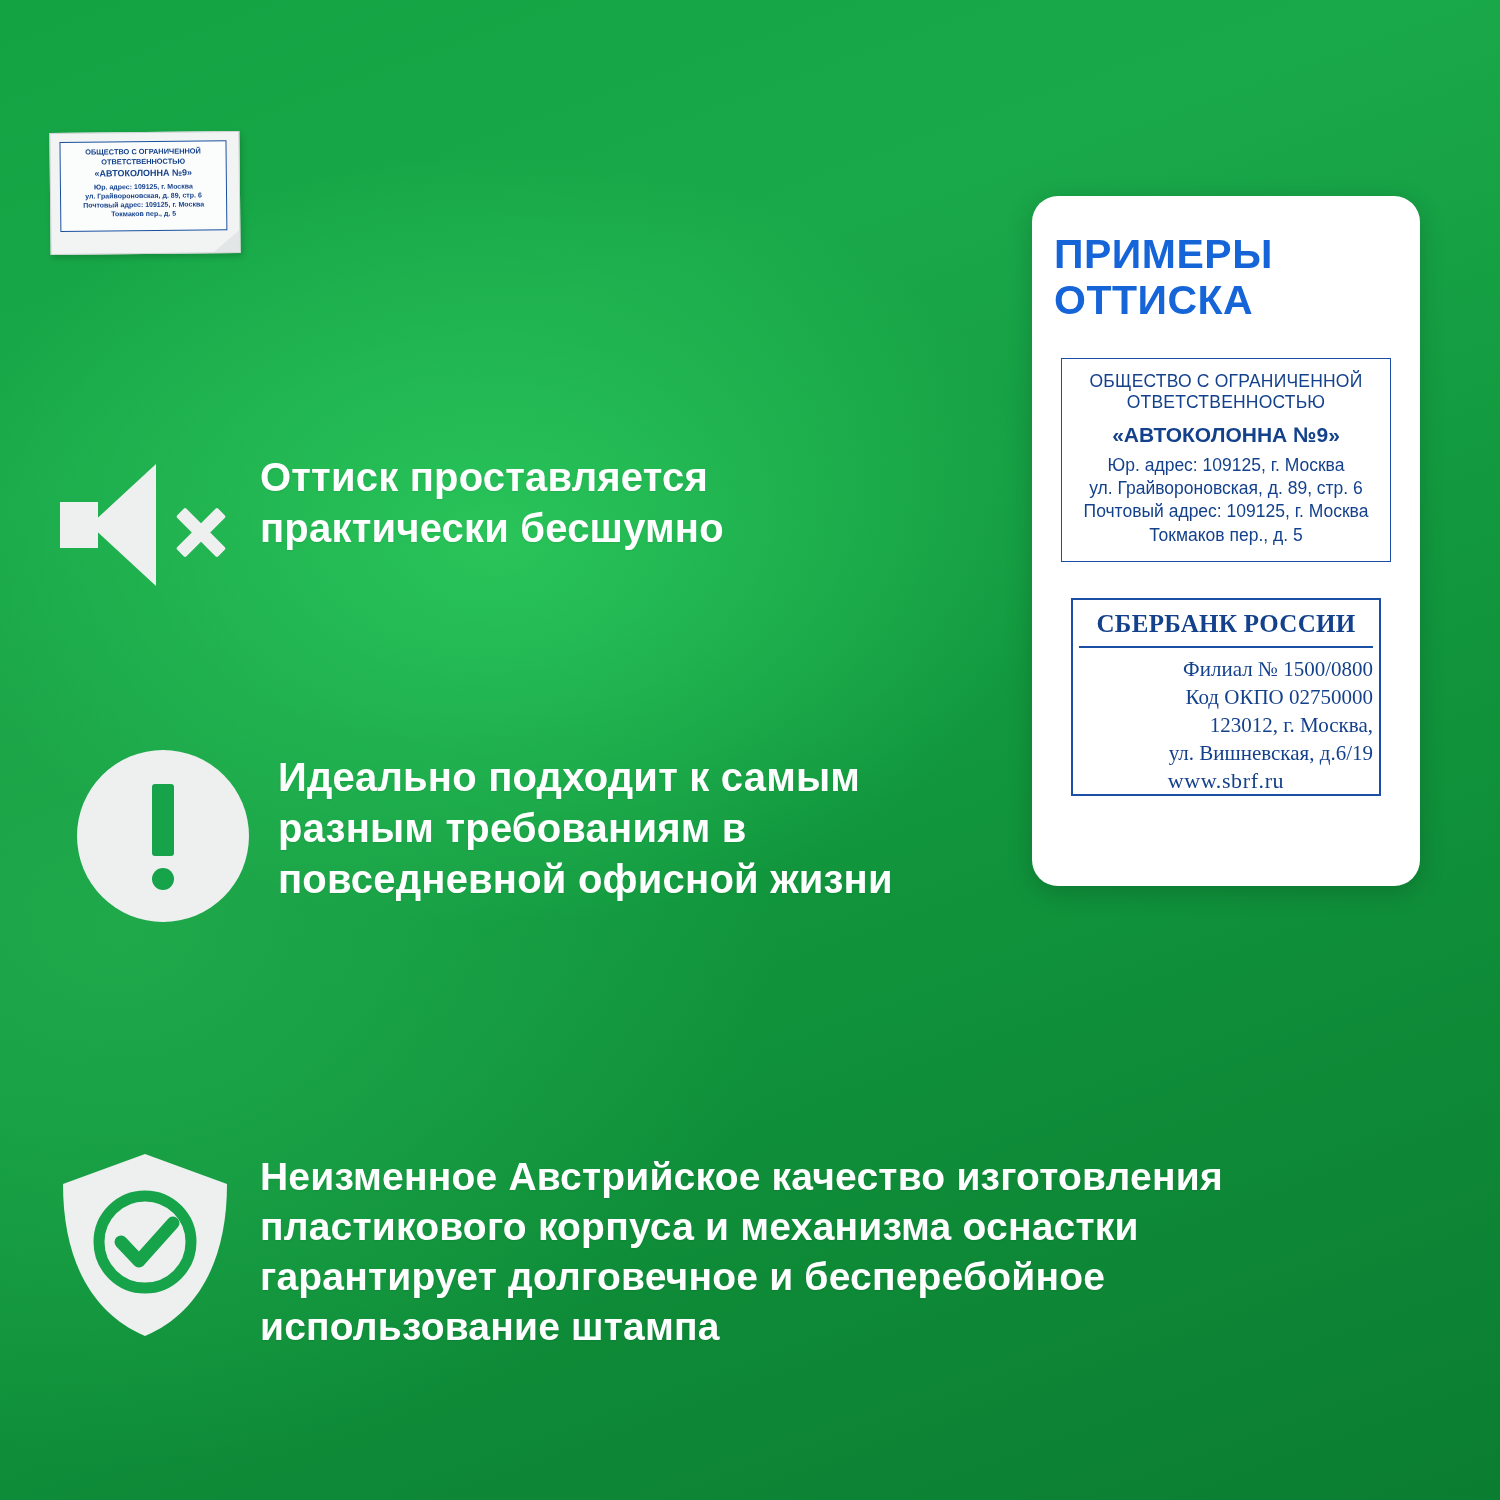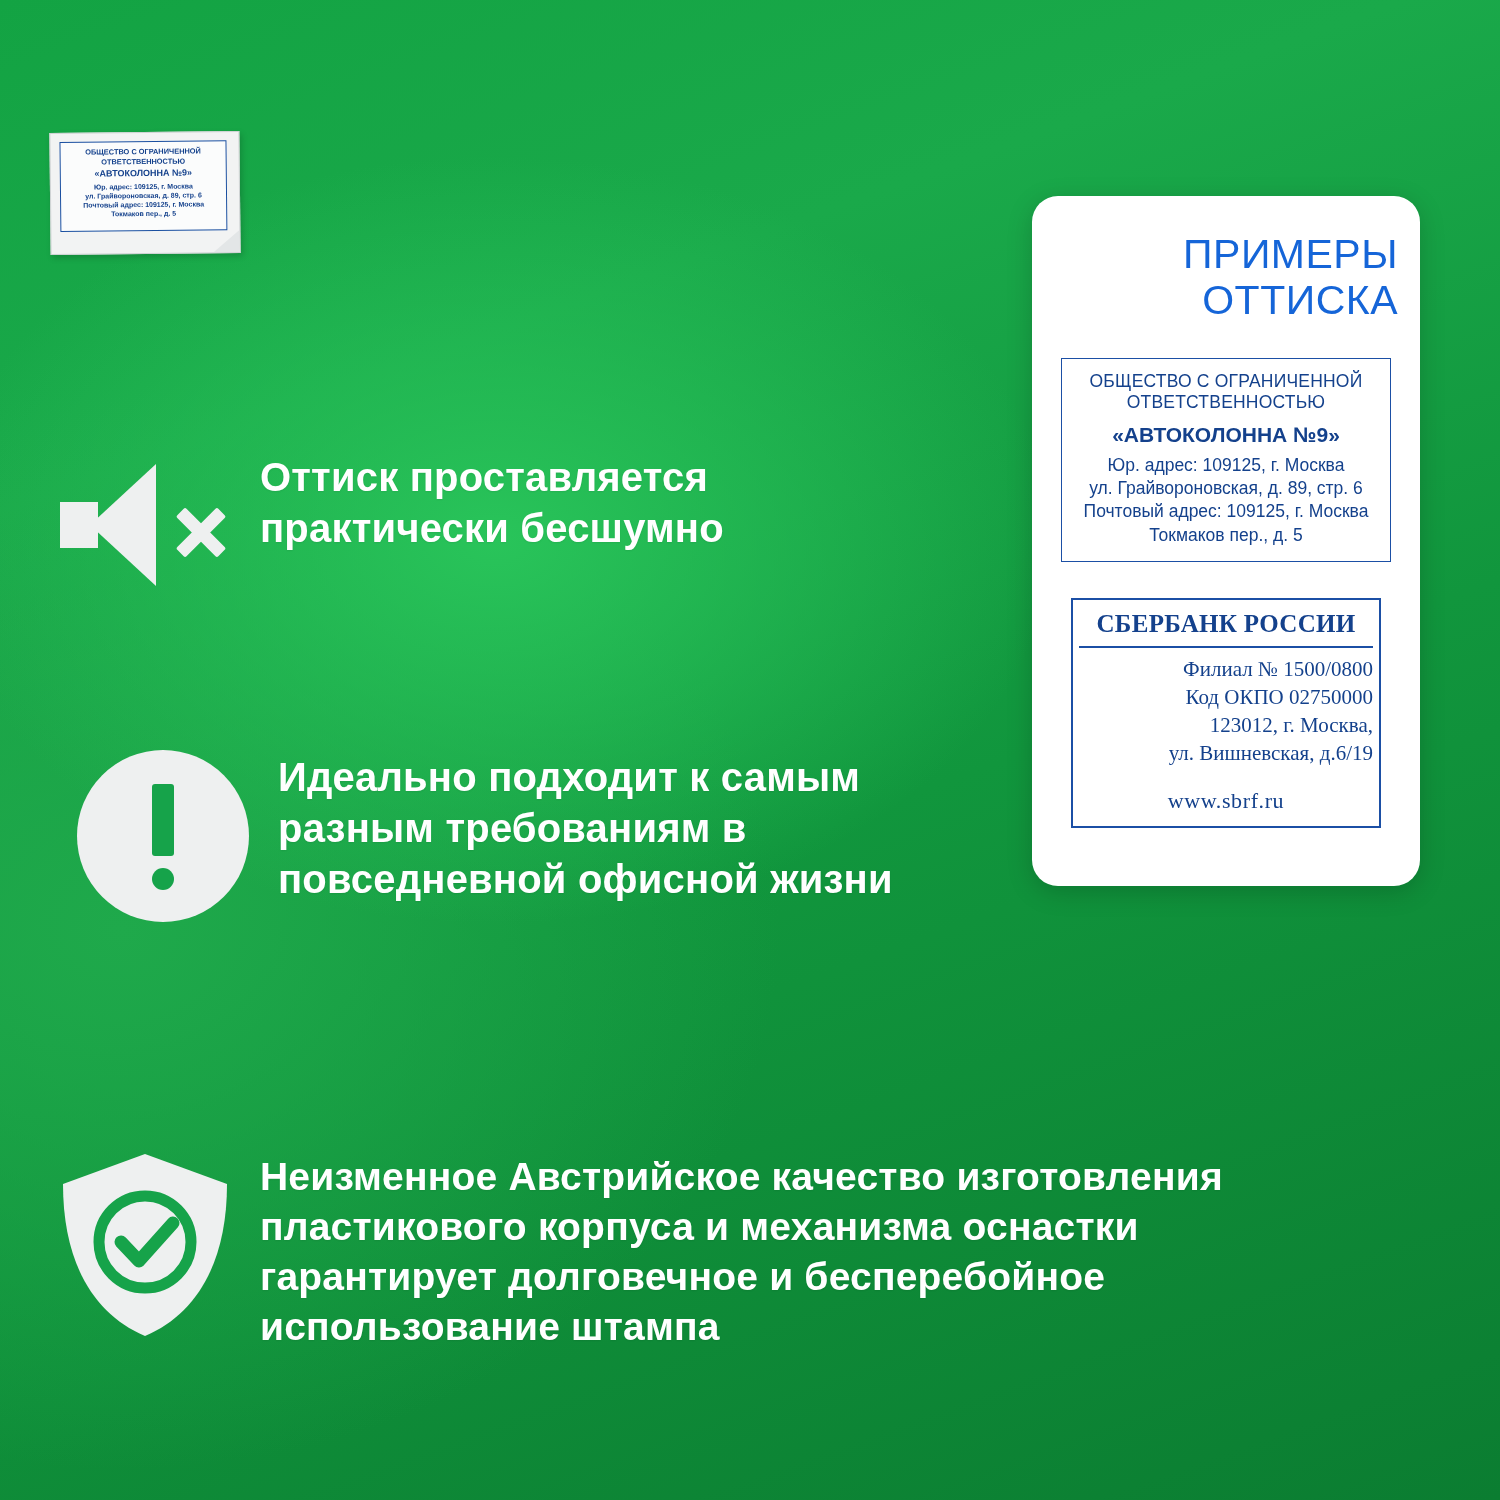--- a/index.html
+++ b/index.html
@@ -140,24 +140,24 @@
     position: absolute;
     left: 1032px; top: 196px;
     width: 388px; height: 690px;
     background: #ffffff;
     border-radius: 26px;
     box-shadow: 0 6px 26px rgba(0,0,0,0.18);
     padding: 36px 22px 24px;
   }
   .samples-title {
     color: #1565d8;
-    font-weight: 400;
+    font-weight: 700;
     font-size: 41px;
     line-height: 1.12;
-    text-align: right;
+    text-align: left;
     letter-spacing: 0.5px;
   }
   .stamp-box {
     margin: 34px auto 0;
     width: 330px;
     border: 1.6px solid #1b4fa5;
     color: #14418c;
     text-align: center;
     padding: 12px 8px 14px;
   }
@@ -176,40 +176,40 @@
     font-size: 17.5px;
     line-height: 1.34;
     font-weight: 500;
   }
   .stamp-box2 {
     margin: 36px auto 0;
     width: 310px;
     border: 2px solid #1b4fa5;
     color: #14418c;
     text-align: center;
-    padding: 10px 6px 12px;
+    padding: 10px 6px 0;
     font-family: "Liberation Serif", serif;
   }
   .stamp-box2 .sb2-title {
     font-size: 25px;
     font-weight: 800;
     letter-spacing: 0.3px;
     border-bottom: 2px solid #1b4fa5;
     padding-bottom: 8px;
     margin-bottom: 8px;
   }
   .stamp-box2 .sb2-line {
     font-size: 21px;
     line-height: 1.33;
     font-weight: 500;
     text-align: right;
   }
   .stamp-box2 .sb2-url {
     font-size: 22px;
-    margin-top: 20px;
+    margin-top: 0;
     letter-spacing: 0.6px;
   }
 </style>
 </head>
 <body>
 
 <div class="features">
 
   <div class="feature" id="feature-1">
     <div class="feat-icon">

